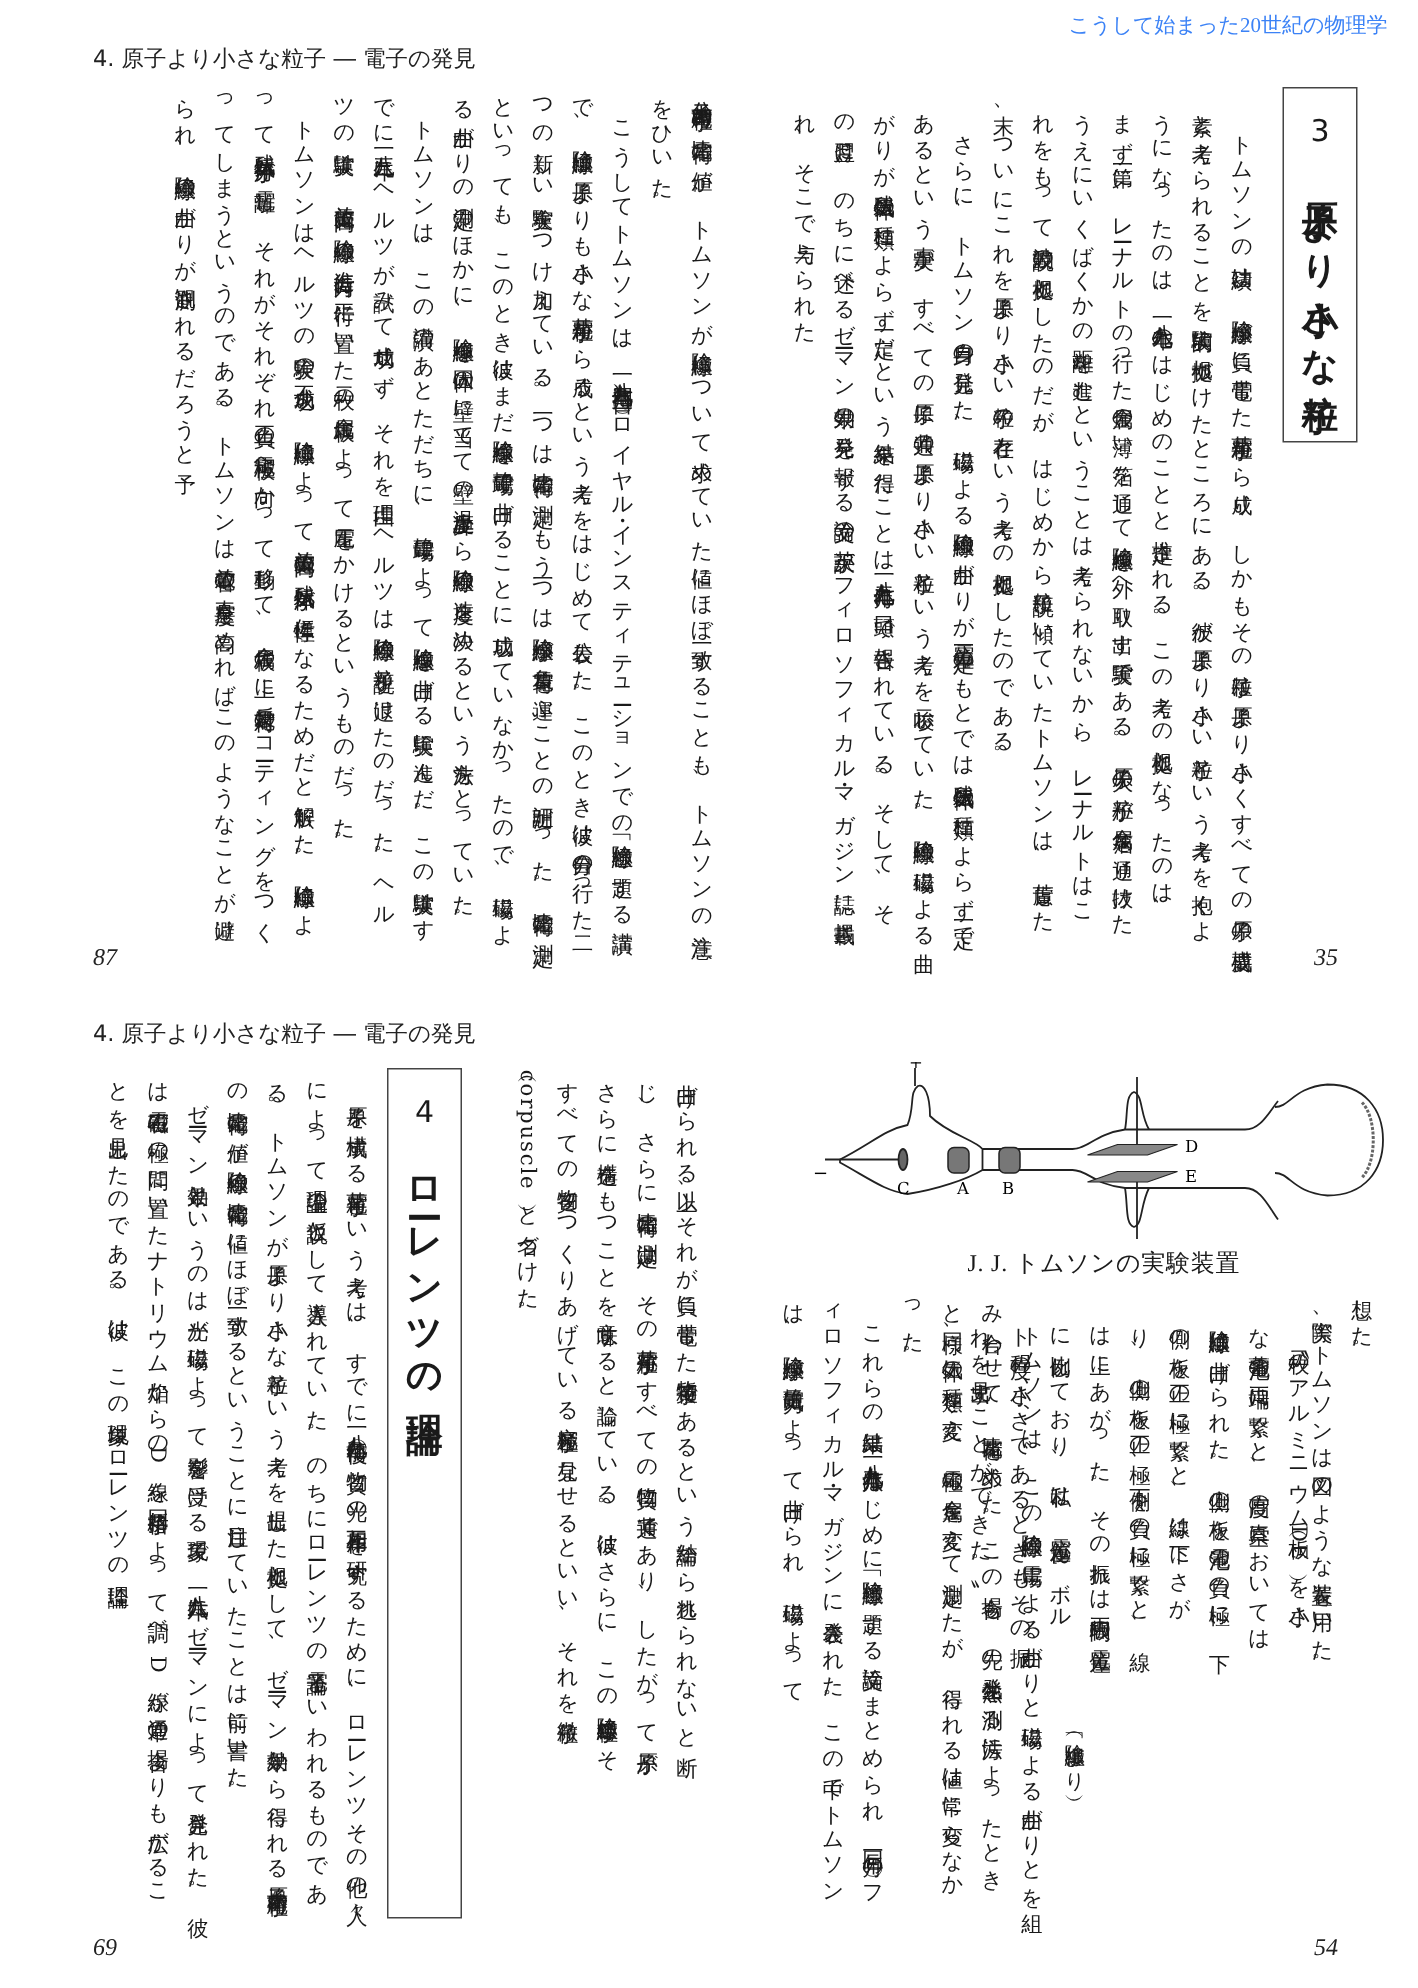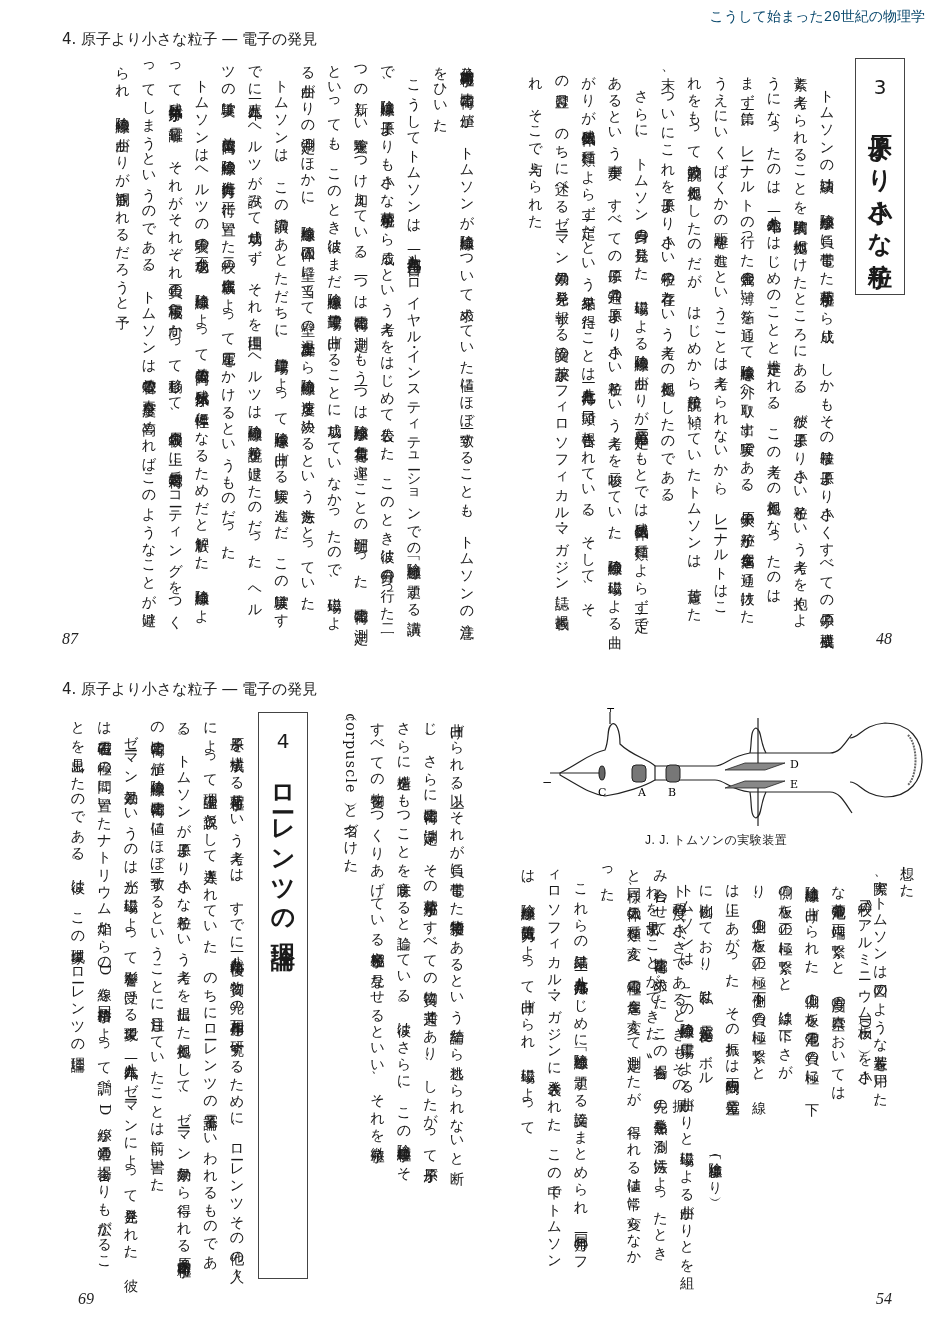--- a/index.html
+++ b/index.html
@@ -1,48 +1,48 @@
 <!DOCTYPE html>
 <html><head>
 <meta charset="utf-8">
 <style>
   html, body { margin:0; padding:0; background:#ffffff; }
   body { width:945px; height:1325px; position:relative; overflow:hidden;
          font-family:"DejaVu Serif","Liberation Serif",serif; color:#1a1a1a; }
   .abs { position:absolute; }
-  .running-head-right { top:8px; right:20px; font-family:Liberation Mono, monospace; font-size:14px; color:#0c4a6e; }
+  .running-head-right { top:8px; right:20px; font-family:Liberation Serif, serif; font-size:14px; color:#3b82f6; }
   .running-head-left { font-family:"DejaVu Sans","Liberation Sans",sans-serif; font-size:15px; color:#222; }
   .page-number { font-family:"Liberation Serif","DejaVu Serif",serif; font-style:italic; font-size:16px; color:#222; }
   .vcol { position:absolute; writing-mode:vertical-rl; font-size:14.2px; line-height:26.5px; letter-spacing:1.2px; }
   .vcol p { margin:0; text-indent:1em; }
   .vcol p.noindent { text-indent:0; }
   .section-box { position:absolute; border:1.5px solid #444; writing-mode:vertical-rl;
                  font-family:"DejaVu Sans","Liberation Sans",sans-serif; display:flex; align-items:center; }
   .section-num { font-size:20px; font-weight:normal; margin-top:16px; text-orientation:upright; }
   .section-title { font-size:24px; font-weight:bold; margin-top:16px; letter-spacing:3px; }
-  .caption { font-size:12px; font-family:Liberation Sans, sans-serif; letter-spacing:0.5px; }
+  .caption { font-size:16px; font-family:Liberation Serif, serif; letter-spacing:0.5px; }
   .quote-source { writing-mode:vertical-rl; font-size:13.5px; letter-spacing:1px; }
 </style>
 </head>
 <body>
 
 <div class="abs running-head-right">こうして始まった20世紀の物理学</div>
 <div class="abs running-head-left" style="left:62px; top:30px;">4. 原子より小さな粒子 ― 電子の発見</div>
 <div class="abs running-head-left" style="left:62px; top:680px;">4. 原子より小さな粒子 ― 電子の発見</div>
 
 <div class="section-box" style="left:855px; top:58px; width:48px; height:235px;">
   <span class="section-num">3</span>
   <span class="section-title">原子より小さな粒子</span>
 </div>
 
 <div class="vcol" style="left:522px; top:66px; width:318px; height:560px;">
   <p>トムソンの功績は、陰極線が負に帯電した荷電粒子から成り、しかもその粒子は原子より小さくすべての原子の構成要素と考えられることを実験的に根拠づけたところにある。彼が原子より小さい粒子という考えを抱くようになったのは、一八九七年のはじめのことと推定される。この考えの根拠となったのは、まず第一に、レーナルトの行った金属の薄い箔を通して陰極線を外へ取り出す実験である。原子大の粒子が金属箔を通り抜けたうえにいくばくかの距離を進むということは考えられないから、レーナルトはこれをもって波動説の根拠としたのだが、はじめから粒子説に傾いていたトムソンは、苦慮した末、ついにこれを原子より小さい粒子の存在という考えの根拠としたのである。</p>
   <p>さらに、トムソン自身の発見した、磁場による陰極線の曲がりが電位差一定のもとでは残留気体の種類によらず一定であるという事実が、すべての原子に共通の原子より小さい粒子という考えを示唆していた。陰極線の磁場による曲がりが残留気体の種類によらず一定だという結果を得たことは一八九七年二月に口頭で報告されている。そして、その翌月に、のちに述べるゼーマン効果の発見を報ずる論文の英訳がフィロソフィカル・マガジン誌に掲載され、そこで与えられた</p>
 </div>
-<div class="abs page-number" style="left:876px; top:630px;">48</div>
+<div class="abs page-number" style="left:876px; top:630px;">35</div>
 
 <div class="vcol" style="left:40px; top:56px; width:440px; height:570px;">
   <p class="noindent">分子内荷電粒子の比電荷の値が、トムソンが陰極線について求めていた値にほぼ一致することも、トムソンの注意をひいた。</p>
   <p>こうしてトムソンは、一八九七年四月三〇日、ロイヤル・インスティテューションでの「陰極線」と題する講演で、陰極線は原子よりも小さな荷電粒子から成るという考えをはじめて公表した。このとき彼は自分の行った二つの新しい実験をつけ加えている。一つは比電荷の測定、もう一つは陰極線が負電荷を運ぶことの証明だった。比電荷の測定といっても、このとき彼はまだ陰極線を静電場で曲げることに成功していなかったので、磁場による曲がりの測定のほかに、陰極線を固体の壁に当てて壁の温度上昇から陰極線の速度を決めるという方法をとっていた。</p>
   <p>トムソンは、この講演のあとただちに、静電場によって陰極線を曲げる実験に進んだ。この実験はすでに一八九三年にヘルツが試みて成功せず、それを理由にヘルツは陰極線の粒子説を退けたのだった。ヘルツの実験は、放電管内に陰極線の進行方向に平行に置いた二枚の金属板によって電圧をかけるというものだった。</p>
   <p>トムソンはヘルツの実験の不成功を、陰極線によって放電管内の残留気体が伝導性になるためだと解釈した。陰極線によって残留気体分子が電離し、それがそれぞれ正負の電極板へ向かって移動して、金属板の上に反対電荷のコーティングをつくってしまうというのである。トムソンは放電管の真空度を高めればこのようなことが避けられ、陰極線の曲がりが観測されるだろうと予</p>
 </div>
 <div class="abs page-number" style="left:62px; top:630px;">87</div>
 
 <div class="abs" style="left:540px; top:708px; width:330px; height:120px;">
@@ -108,13 +108,13 @@
 
 <div class="section-box" style="left:258px; top:712px; width:48px; height:565px;">
   <span class="section-num">4</span>
   <span class="section-title">ローレンツの理論</span>
 </div>
 
 <div class="vcol" style="left:40px; top:712px; width:210px; height:560px;">
   <p>原子を構成する荷電粒子という考えは、すでに一八九〇年前後に物質と光の相互作用を研究するために、ローレンツその他の人々によって理論上の仮説として導入されていた。のちにローレンツの電子論といわれるものである。トムソンが原子より小さな粒子という考えを提出した根拠として、ゼーマン効果から得られる原子内荷電粒子の比電荷の値が陰極線の比電荷の値にほぼ一致するということに注目していたことは前に書いた。</p>
   <p>ゼーマン効果というのは光が磁場によって影響を受ける現象で、一八九六年にゼーマンによって発見された。彼は電磁石の極の間に置いたナトリウム焔からのD線を回折格子によって調べ、D線が通常の場合よりも広がることを見出したのである。彼は、この現象はローレンツの理論に</p>
 </div>
-<div class="abs page-number" style="left:78px; top:1290px;text-align:center;">69</div>
+<div class="abs page-number" style="left:62px; top:1290px;text-align:center;">69</div>
 
 </body></html>

